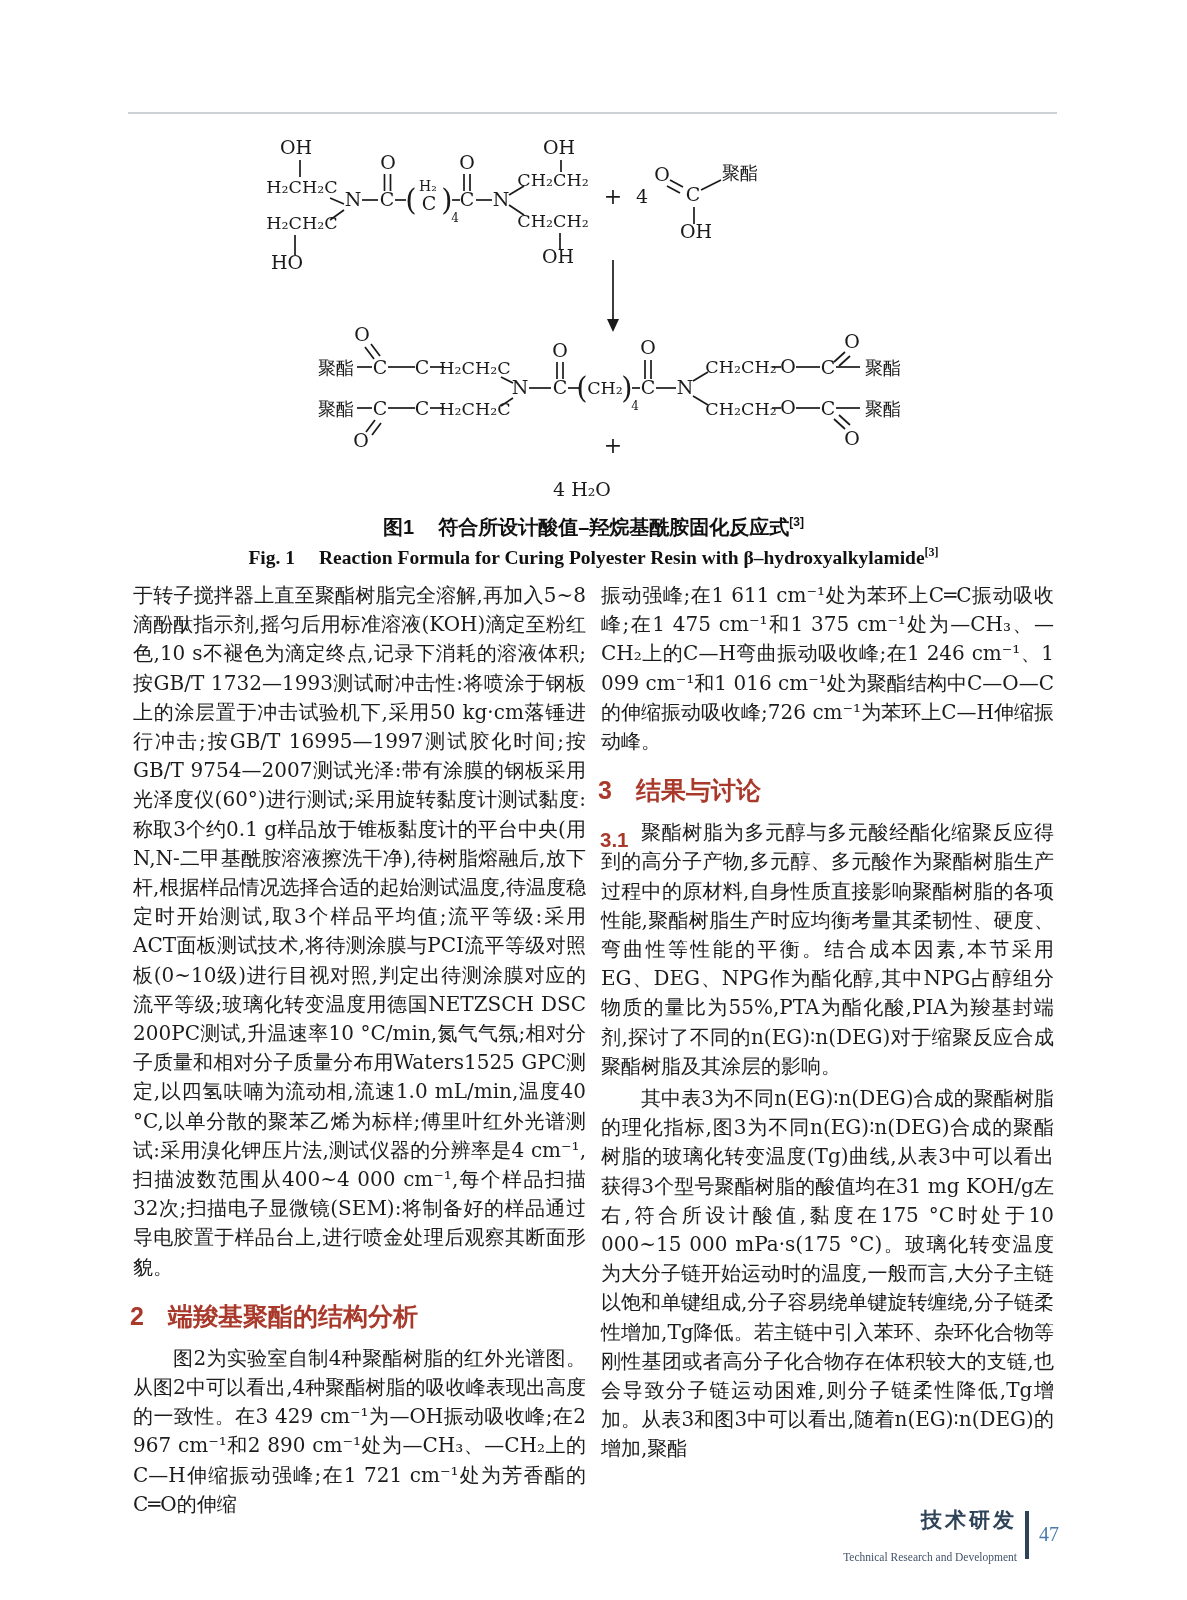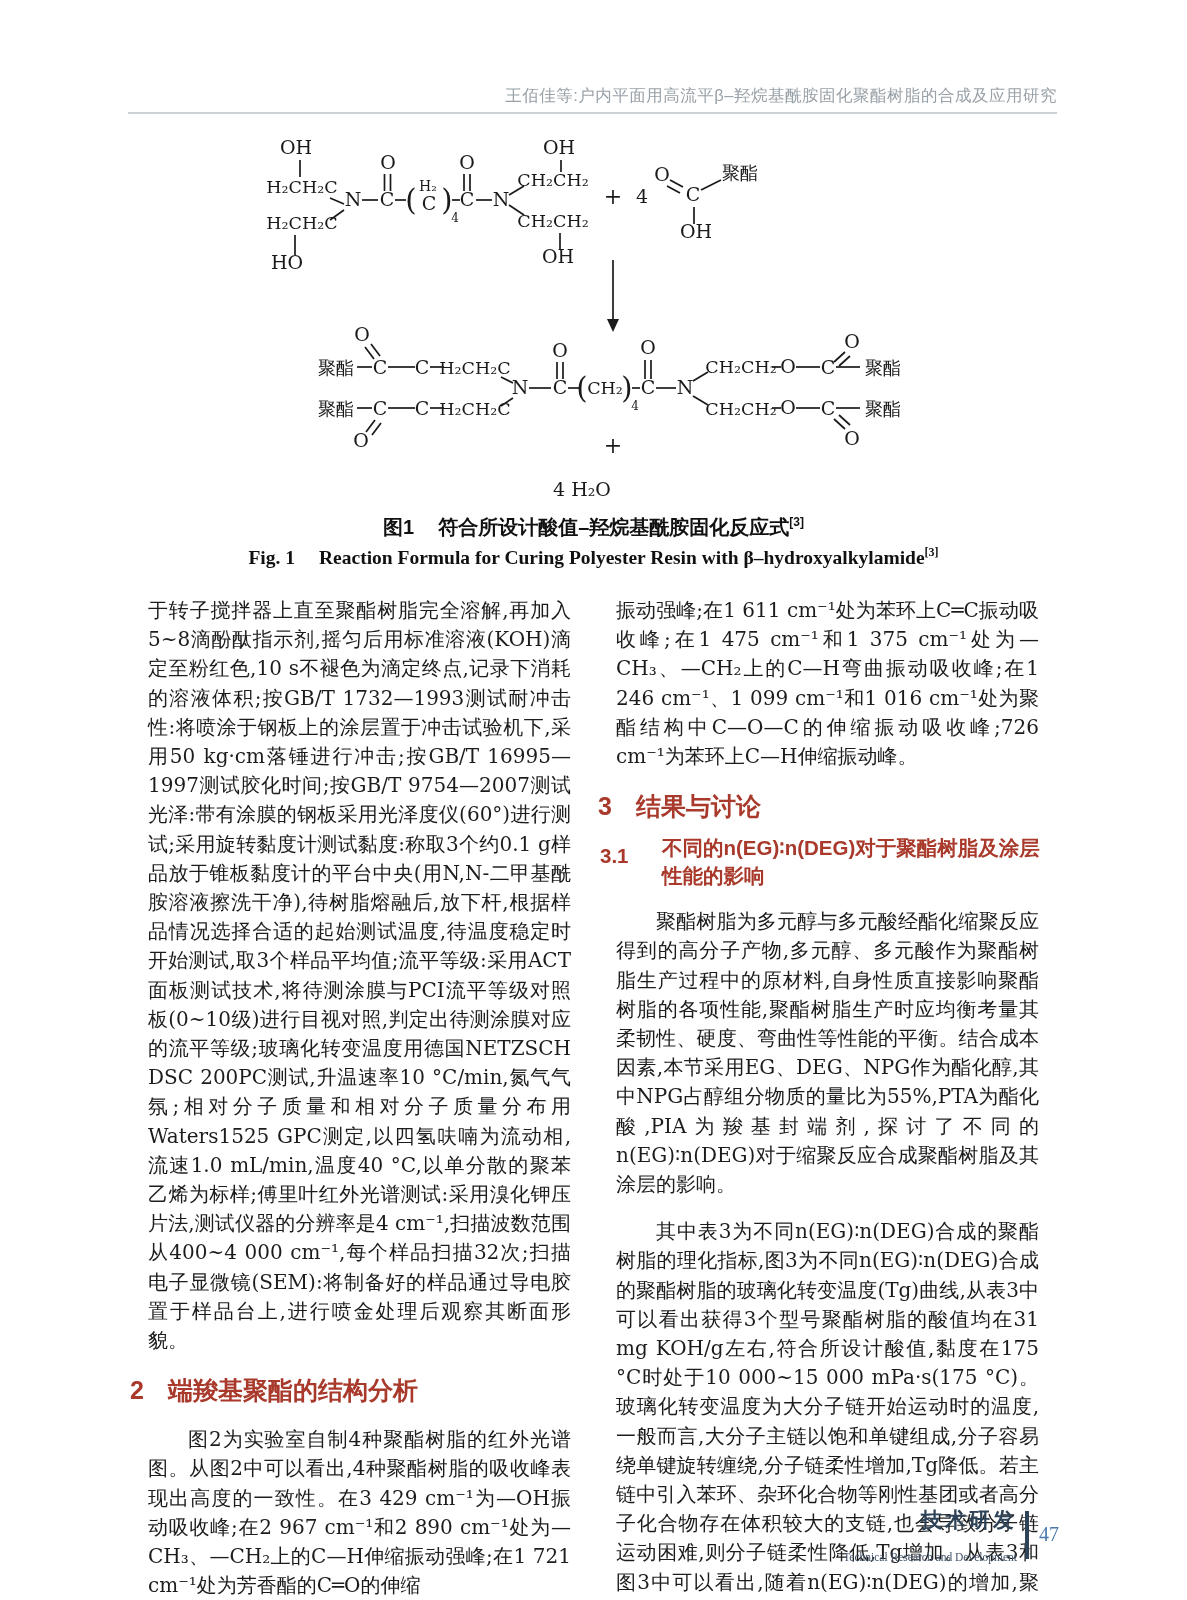--- a/index.html
+++ b/index.html
@@ -26,21 +26,21 @@
         font-family:"Liberation Sans",sans-serif;font-weight:bold;font-size:20px;color:#111;}
   .caption-en{position:absolute;top:545px;left:130px;width:927px;text-align:center;
         font-family:"Liberation Serif",serif;font-weight:bold;font-size:19.5px;color:#111;}
   .caption-cn sup,.caption-en sup{font-size:12px;}
   .cap-gap{display:inline-block;width:24px;}
   
   .col{position:absolute;top:578px;width:459px;font-size:20px;line-height:29.2px;
        text-align:justify;color:#1c1c1c;}
   .col-left{left:130px;}
   .col-right{left:598px;}
-  .col p{margin:18px;}
+  .col p{margin:3px;}
   .indent{text-indent:2em;}
   
   .h-sec{font-family:"Liberation Sans",sans-serif;font-weight:bold;color:#a8392b;
          font-size:25px;line-height:34px;margin:17px 0 11px;text-align:left;text-indent:0;}
   .h-sec .num{margin-right:24px;}
   .h-sub{position:relative;font-family:"Liberation Sans",sans-serif;font-weight:bold;color:#a8392b;
          font-size:20.5px;line-height:27.5px;margin:4px 0 9px;padding-left:64px;text-align:left;text-indent:0;}
   .h-sub .num{position:absolute;left:2px;top:0;margin-top:8px;}
   
   .footer{position:absolute;top:1506px;right:128px;display:flex;align-items:center;}
@@ -49,21 +49,20 @@
         color:#2e4358;letter-spacing:3px;}
   .f-en{font-family:"Liberation Serif",serif;font-size:11.5px;color:#42536a;margin-top:17px;}
   .f-bar{width:4px;height:48px;background:#2e4358;margin:0 10px 0 8px;}
   .f-num{font-family:"Liberation Serif",serif;font-size:20px;color:#4a79ab;}
 </style>
 </head>
 <body>
 
 <div class="page">
 
-  <div class="running-head">王佰佳等:户内平面用高流平β–羟烷基酰胺固化聚酯树脂的合成及应用研究</div>
   <div class="head-rule"></div>
 
   <svg class="chem-svg" width="840" height="395" viewBox="0 0 840 395">
 
     <g>
       <text class="atom" x="66" y="34">OH</text>
       <line x1="70" y1="40" x2="70" y2="57"></line>
       <text class="grp" x="72" y="73">H₂CH₂C</text>
       <line x1="100" y1="78" x2="114" y2="84"></line>
       <text class="grp" x="72" y="109">H₂CH₂C</text>
@@ -201,21 +200,21 @@
 
   <div class="col col-left">
     <p>于转子搅拌器上直至聚酯树脂完全溶解,再加入5~8滴酚酞指示剂,摇匀后用标准溶液(KOH)滴定至粉红色,10 s不褪色为滴定终点,记录下消耗的溶液体积;按GB/T 1732—1993测试耐冲击性:将喷涂于钢板上的涂层置于冲击试验机下,采用50 kg·cm落锤进行冲击;按GB/T 16995—1997测试胶化时间;按GB/T 9754—2007测试光泽:带有涂膜的钢板采用光泽度仪(60°)进行测试;采用旋转黏度计测试黏度:称取3个约0.1 g样品放于锥板黏度计的平台中央(用N,N-二甲基酰胺溶液擦洗干净),待树脂熔融后,放下杆,根据样品情况选择合适的起始测试温度,待温度稳定时开始测试,取3个样品平均值;流平等级:采用ACT面板测试技术,将待测涂膜与PCI流平等级对照板(0~10级)进行目视对照,判定出待测涂膜对应的流平等级;玻璃化转变温度用德国NETZSCH DSC 200PC测试,升温速率10 °C/min,氮气气氛;相对分子质量和相对分子质量分布用Waters1525 GPC测定,以四氢呋喃为流动相,流速1.0 mL/min,温度40 °C,以单分散的聚苯乙烯为标样;傅里叶红外光谱测试:采用溴化钾压片法,测试仪器的分辨率是4 cm⁻¹,扫描波数范围从400~4 000 cm⁻¹,每个样品扫描32次;扫描电子显微镜(SEM):将制备好的样品通过导电胶置于样品台上,进行喷金处理后观察其断面形貌。</p>
     <div class="h-sec"><span class="num">2</span><span>端羧基聚酯的结构分析</span></div>
     <p class="indent">图2为实验室自制4种聚酯树脂的红外光谱图。从图2中可以看出,4种聚酯树脂的吸收峰表现出高度的一致性。在3 429 cm⁻¹为—OH振动吸收峰;在2 967 cm⁻¹和2 890 cm⁻¹处为—CH₃、—CH₂上的C—H伸缩振动强峰;在1 721 cm⁻¹处为芳香酯的C═O的伸缩</p>
   </div>
 
   <div class="col col-right">
     <p>振动强峰;在1 611 cm⁻¹处为苯环上C═C振动吸收峰;在1 475 cm⁻¹和1 375 cm⁻¹处为—CH₃、—CH₂上的C—H弯曲振动吸收峰;在1 246 cm⁻¹、1 099 cm⁻¹和1 016 cm⁻¹处为聚酯结构中C—O—C的伸缩振动吸收峰;726 cm⁻¹为苯环上C—H伸缩振动峰。</p>
     <div class="h-sec"><span class="num">3</span><span>结果与讨论</span></div>
-    <div class="h-sub"><span class="num">3.1</span><span>不同的n(EG)∶n(DEG)对于聚酯树脂及涂层性能的影响</span></div>
+    <div class="h-sub"><span class="num">3.1</span></div>
     <p class="indent">聚酯树脂为多元醇与多元酸经酯化缩聚反应得到的高分子产物,多元醇、多元酸作为聚酯树脂生产过程中的原材料,自身性质直接影响聚酯树脂的各项性能,聚酯树脂生产时应均衡考量其柔韧性、硬度、弯曲性等性能的平衡。结合成本因素,本节采用EG、DEG、NPG作为酯化醇,其中NPG占醇组分物质的量比为55%,PTA为酯化酸,PIA为羧基封端剂,探讨了不同的n(EG)∶n(DEG)对于缩聚反应合成聚酯树脂及其涂层的影响。</p>
     <p class="indent">其中表3为不同n(EG)∶n(DEG)合成的聚酯树脂的理化指标,图3为不同n(EG)∶n(DEG)合成的聚酯树脂的玻璃化转变温度(Tg)曲线,从表3中可以看出获得3个型号聚酯树脂的酸值均在31 mg KOH/g左右,符合所设计酸值,黏度在175 °C时处于10 000~15 000 mPa·s(175 °C)。玻璃化转变温度为大分子链开始运动时的温度,一般而言,大分子主链以饱和单键组成,分子容易绕单键旋转缠绕,分子链柔性增加,Tg降低。若主链中引入苯环、杂环化合物等刚性基团或者高分子化合物存在体积较大的支链,也会导致分子链运动困难,则分子链柔性降低,Tg增加。从表3和图3中可以看出,随着n(EG)∶n(DEG)的增加,聚酯</p>
   </div>
 
   <div class="footer">
     <div class="f-left">
       <div class="f-cn">技术研发</div>
       <div class="f-en">Technical Research and Development</div>
     </div>
     <div class="f-bar"></div>

